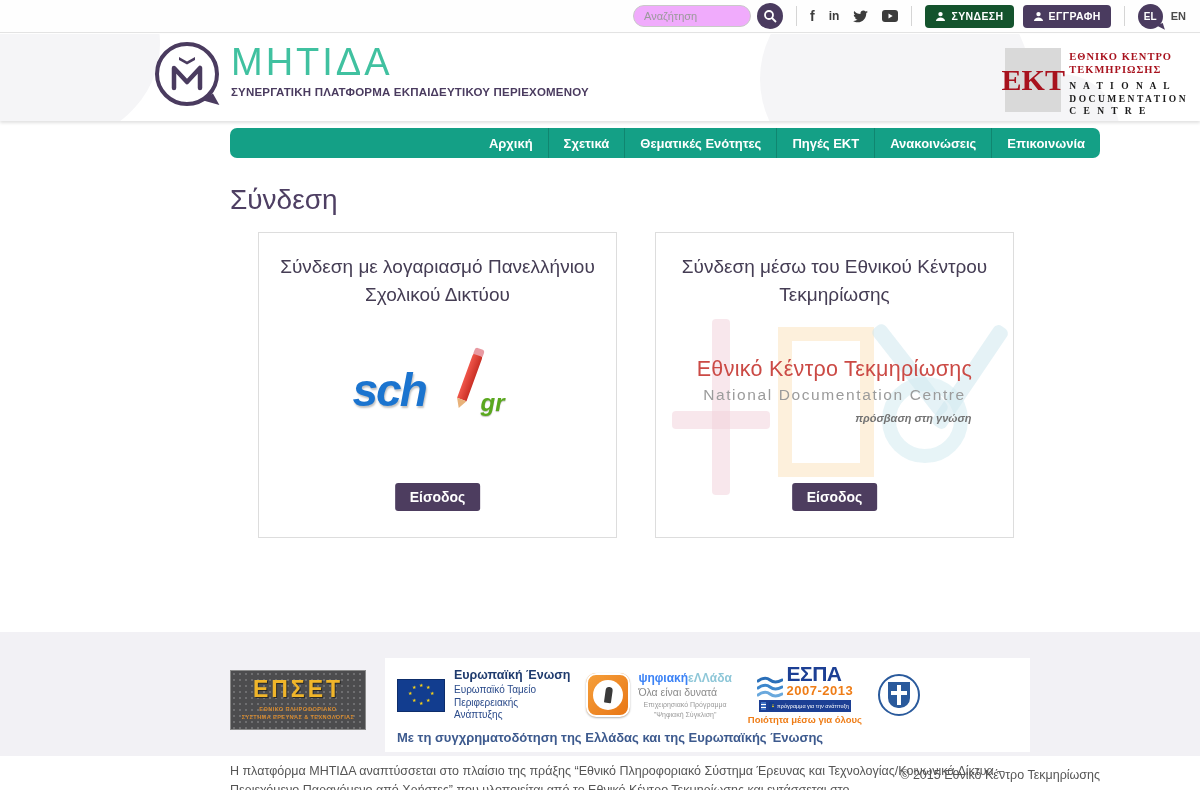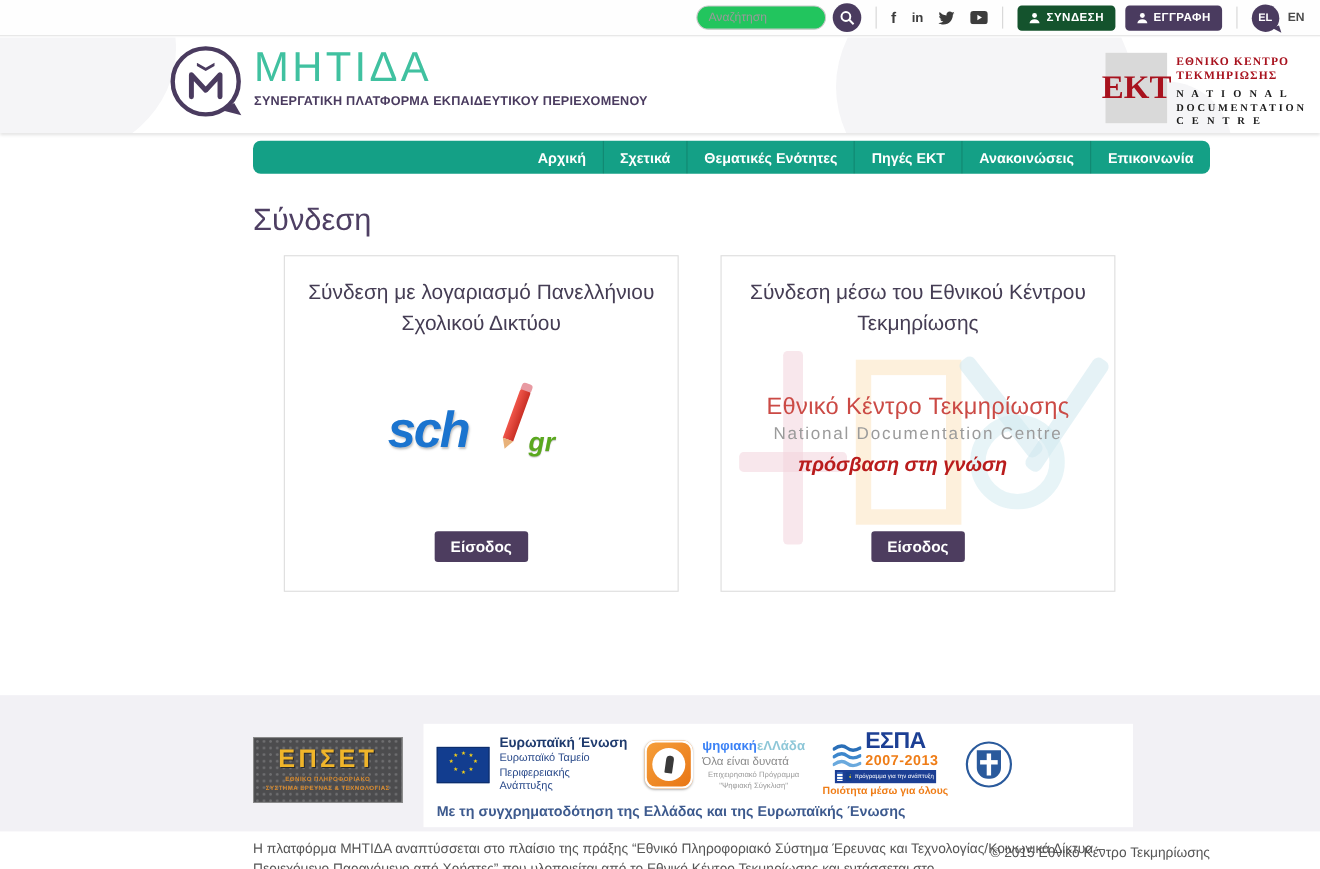--- a/index.html
+++ b/index.html
@@ -4,21 +4,21 @@
 <style>
   * { margin:0; padding:0; box-sizing:border-box; }
   html,body { background:#e9e9e9; }
   body { font-family:"Liberation Sans", sans-serif; }
   .page { position:relative; width:1200px; height:790px; margin:0 auto; background:#fff; overflow:hidden; }
 
   
   .topbar { position:absolute; top:0; left:0; right:0; height:33px; background:#fefefe; border-bottom:1px solid #e3e3e3;
             display:flex; align-items:center; justify-content:flex-end; padding-right:14px; gap:9px; z-index:30; }
   .search-wrap { display:flex; align-items:center; gap:6px; }
-  .search-input { width:118px; height:22px; border:1px solid #c9c9c9; border-radius:12px; padding:0 10px; font-size:11px; color:#555; outline:none; background:#22c55e; }
+  .search-input { width:118px; height:22px; border:1px solid #c9c9c9; border-radius:12px; padding:0 10px; font-size:11px; color:#555; outline:none; background:#f0abfc; }
   .search-input::placeholder { color:#9a9a9a; }
   .search-btn { width:26px; height:26px; border-radius:50%; background:#4a3b5f; border:none; display:flex; align-items:center; justify-content:center; cursor:pointer; }
   .tb-divider { width:1px; height:20px; background:#d5d5d5; margin:0 4px; }
   .social { display:flex; align-items:center; gap:14px; }
   .soc { color:#3c3c3c; font-size:14px; font-weight:bold; text-decoration:none; display:flex; align-items:center; }
   .btn-pill { display:flex; align-items:center; gap:5px; height:23px; border-radius:4px; padding:0 10px; border:none;
               color:#fff; font-size:10.5px; font-weight:bold; letter-spacing:.4px; cursor:pointer; }
   .btn-login { background:#14532d; }
   .btn-register { background:#4a3b5f; }
   .lang-wrap { display:flex; align-items:center; gap:8px; }
@@ -83,21 +83,21 @@
   .wm { position:absolute; opacity:.55; }
   .wm-cross-v { left:42px; top:0; width:18px; height:176px; background:#f3d4dc; border-radius:4px; }
   .wm-cross-h { left:2px; top:92px; width:98px; height:18px; background:#f3d4dc; border-radius:4px; }
   .wm-square { left:108px; top:8px; width:96px; height:150px; border:14px solid #fbe4c0; }
   .wm-circle { left:212px; top:58px; width:86px; height:86px; border-radius:50%; border:14px solid #d4ebf0; }
   .wm-bar1 { left:232px; top:-4px; width:16px; height:110px; background:#cfe8ee; transform:rotate(-38deg); border-radius:6px; }
   .wm-bar2 { left:292px; top:-2px; width:16px; height:120px; background:#cfe8ee; transform:rotate(34deg); border-radius:6px; }
   .ektc-text { position:absolute; left:0; right:0; top:38px; text-align:center; z-index:2; }
   .ektc-l1 { color:#cb4a45; font-size:21.5px; letter-spacing:.3px; }
   .ektc-l2 { color:#9b9b9b; font-size:15.5px; letter-spacing:1.6px; margin-top:4px; }
-  .ektc-l3 { color:#b91c1c; font-size:18px; font-weight:bold; font-style:italic; margin-top:8px; text-align:center; padding-right:28px; }
+  .ektc-l3 { color:#737373; font-size:11px; font-weight:bold; font-style:italic; margin-top:8px; text-align:right; padding-right:28px; }
 
   
   .footer { position:absolute; left:0; top:632px; width:1200px; height:124px; background:#f2f1f5; }
   .epset { position:absolute; left:230px; top:38px; width:136px; height:60px; background:#4c4c4e; border:1px solid #8a8a8a;
            background-image:radial-gradient(circle, #6e6e70 1px, transparent 1.4px); background-size:6px 6px;
            display:flex; flex-direction:column; align-items:center; justify-content:center; cursor:pointer; }
   .epset-title { color:#f0b52a; font-size:23px; font-weight:bold; letter-spacing:3px; line-height:1; text-shadow:1px 1px 0 #2a2a2a; }
   .epset-sub { color:#d78a2e; font-size:5.6px; font-weight:bold; letter-spacing:.4px; margin-top:5px; text-align:center; line-height:1.4; }
   .fpanel { position:absolute; left:385px; top:26px; width:645px; height:94px; background:#fff; }
   .flogos { position:absolute; left:12px; top:8px; right:8px; height:58px; display:flex; align-items:center; gap:16px; }

